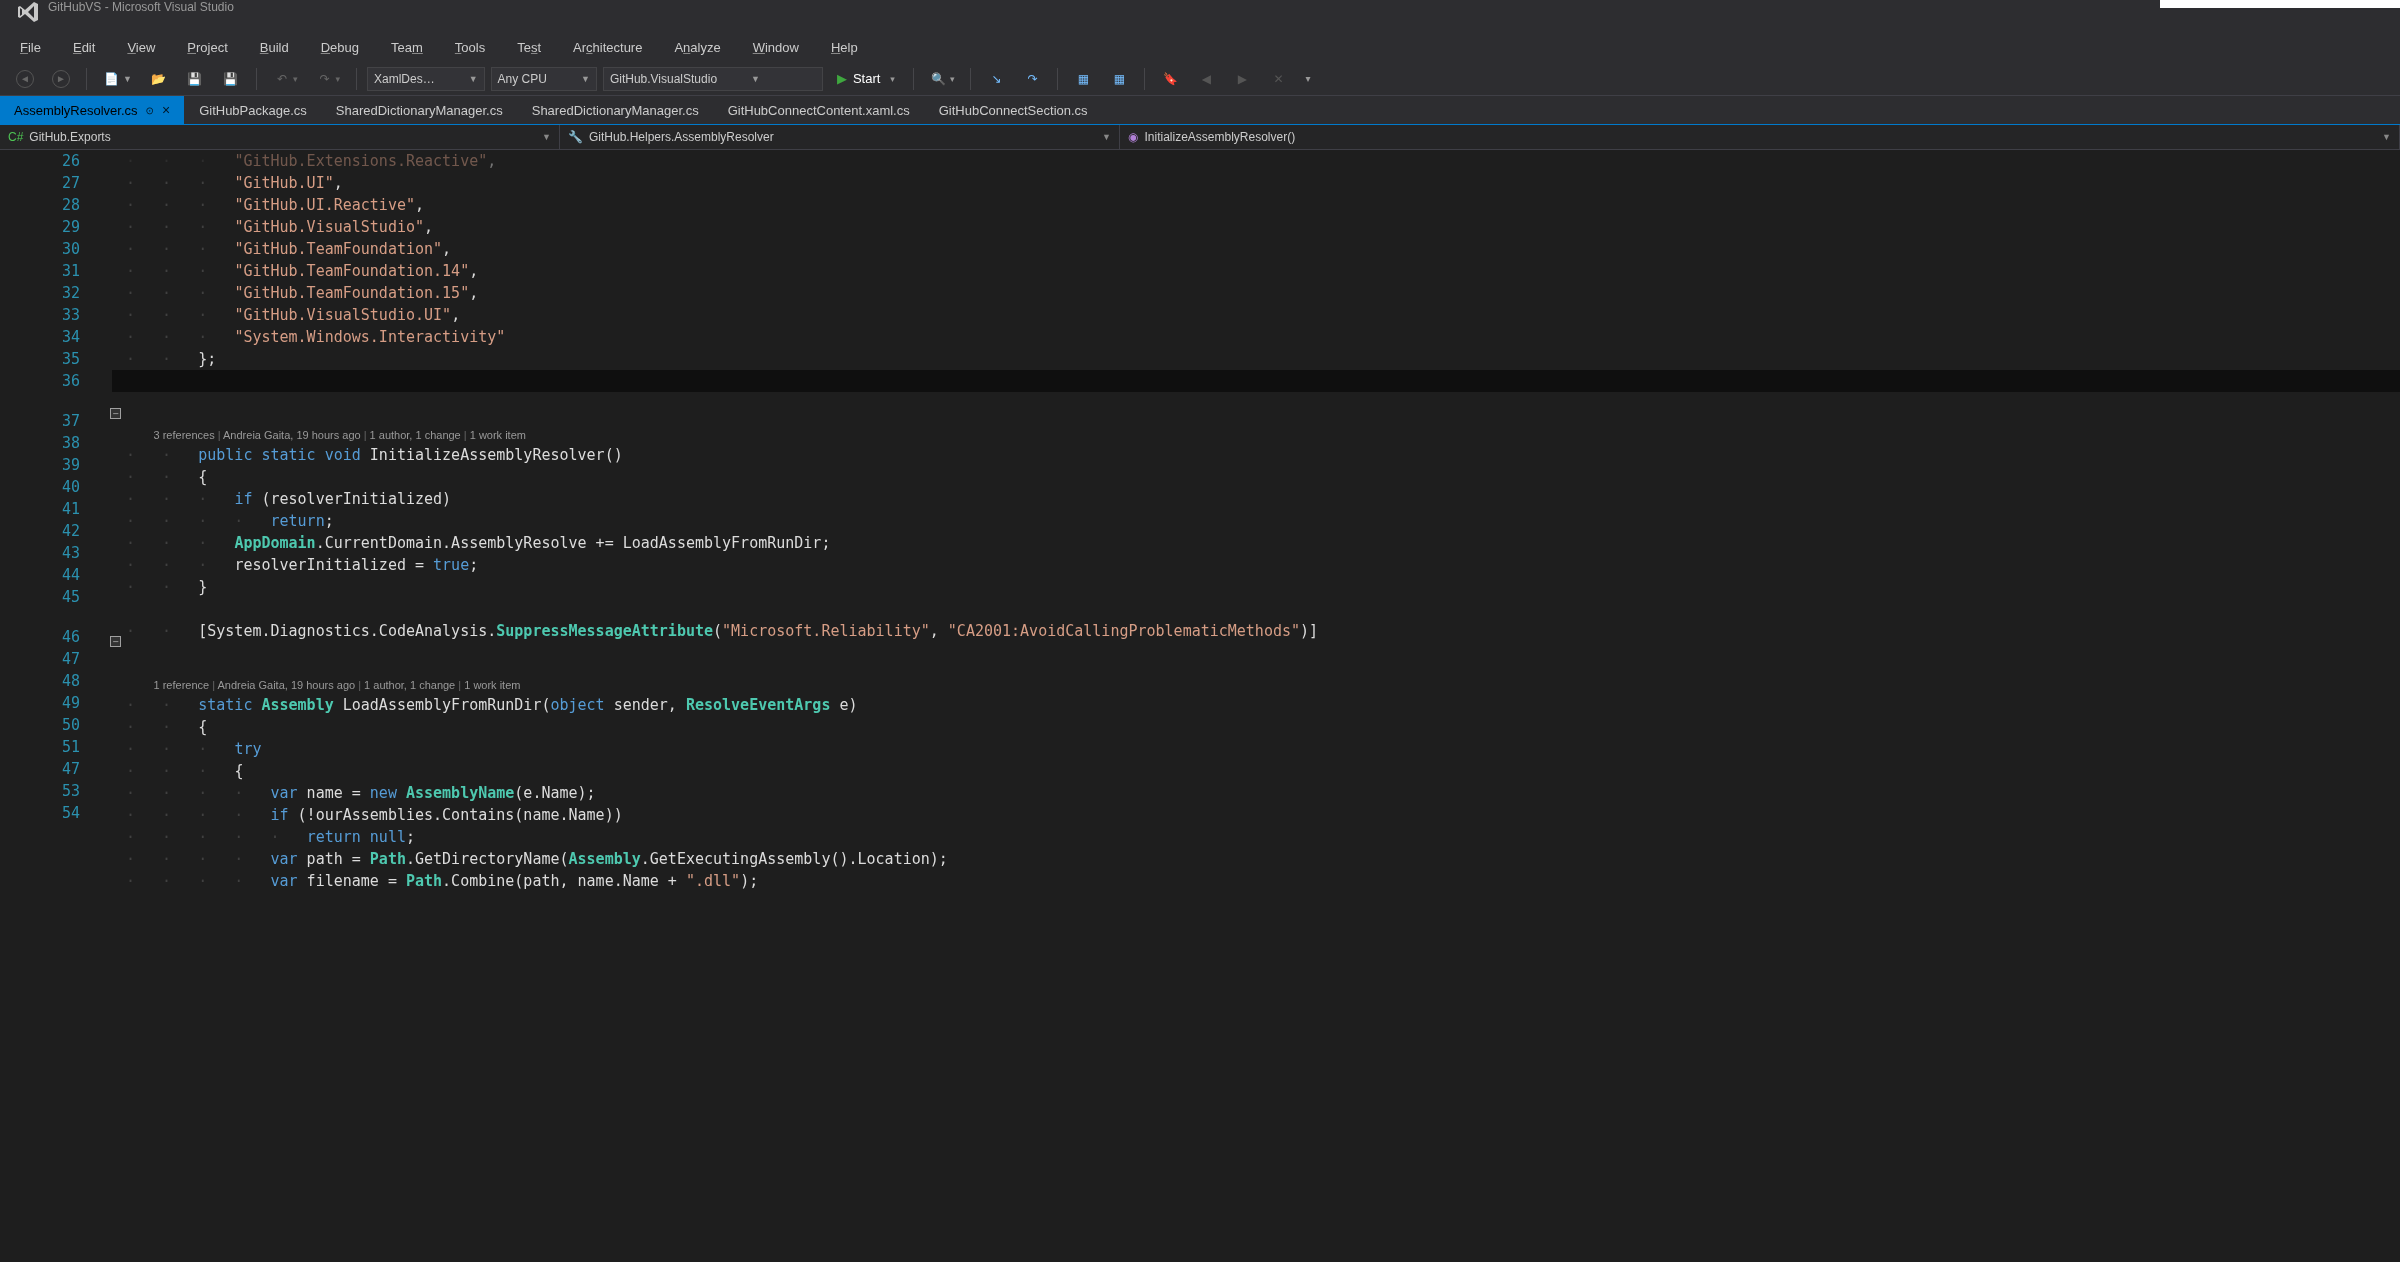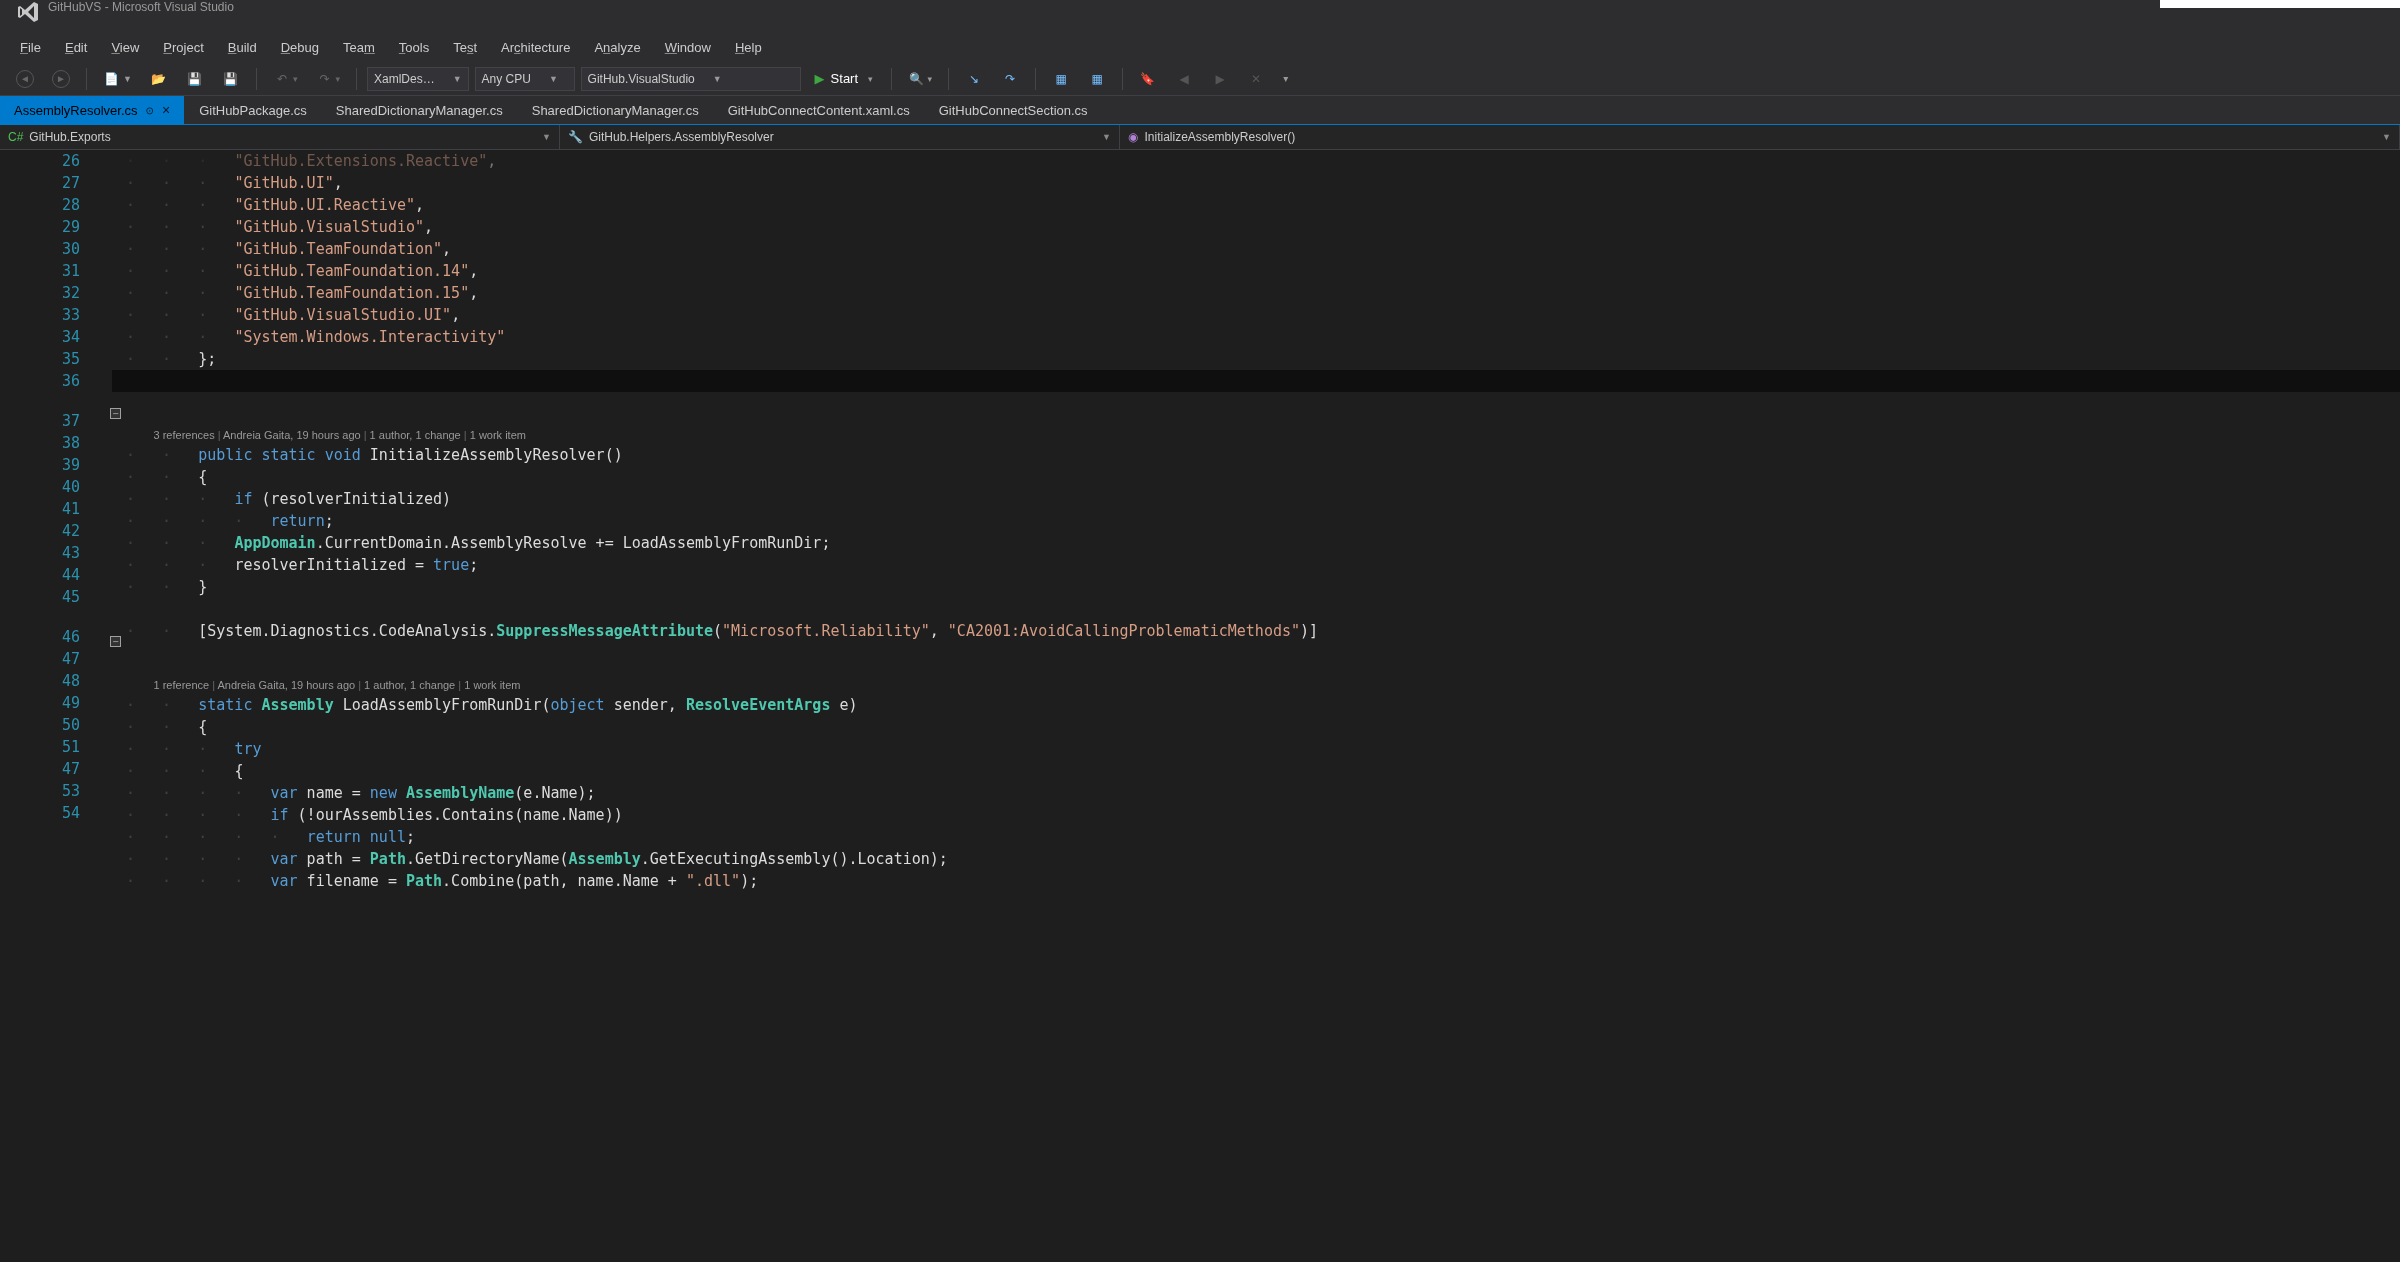--- a/index.html
+++ b/index.html
@@ -25,21 +25,21 @@
   margin-right: 8px;
 }
 .titlebar .title { color: #999; font-size: 12px; }
 
 .menubar {
   display: flex;
   align-items: center;
   height: 30px;
   background: #2d2d30;
   padding-left: 10px;
-  gap: 4px;
+  gap: 12px;
 }
 .menubar .item {
   padding: 4px 10px;
   color: #ccc;
   cursor: default;
 }
 .menubar .item u { text-decoration: underline; text-decoration-color: #888; }
 
 .toolbar {
   display: flex;
@@ -59,20 +59,21 @@
 }
 .toolbar .combo {
   display: flex;
   align-items: center;
   background: #333337;
   border: 1px solid #434346;
   height: 24px;
   padding: 0 6px;
   color: #ccc;
   font-size: 12px;
+  gap: 16px;
 }
 .toolbar .combo .drop { margin-left: 18px; font-size: 9px; color: #999; }
 .toolbar .sep { width: 1px; height: 22px; background: #46464a; margin: 0 4px; }
 .toolbar .start { color: #fff; display: flex; align-items: center; gap: 6px; padding: 0 8px; }
 .toolbar .start .play { color: #3fa73f; }
 .toolbar .icon { width: 18px; height: 18px; display: inline-flex; align-items: center; justify-content: center; }
 .toolbar .nav-circle {
   width: 18px; height: 18px; border: 1px solid #555; border-radius: 50%;
   display: inline-flex; align-items: center; justify-content: center; font-size: 10px; color: #666;
 }

